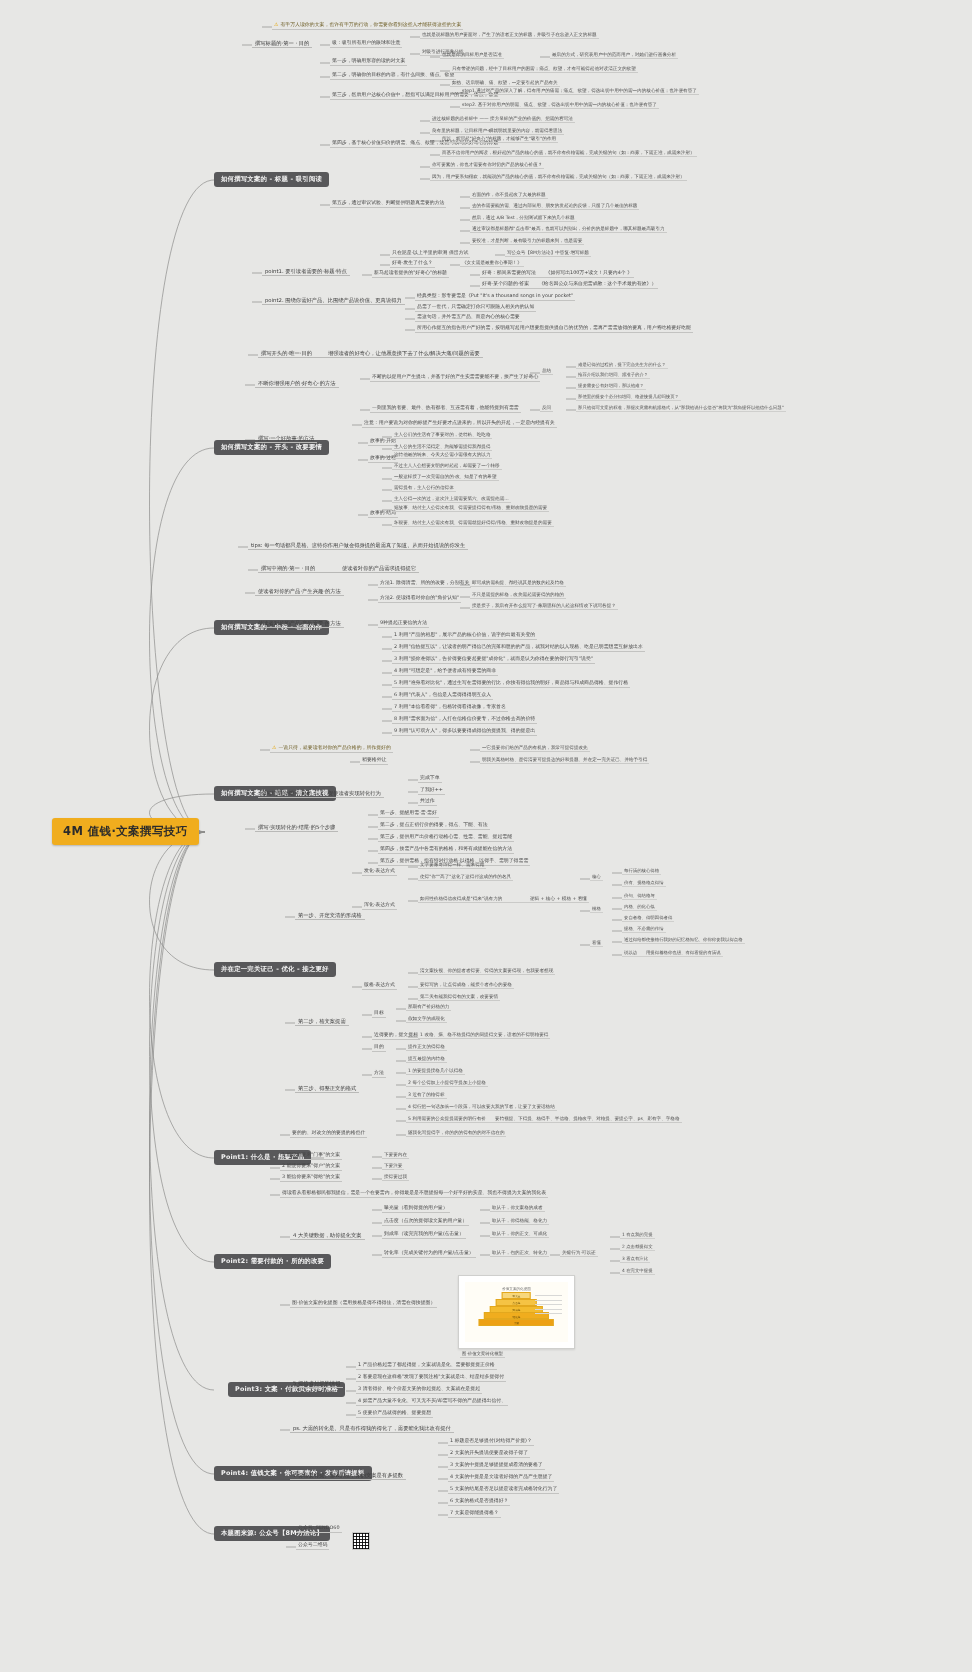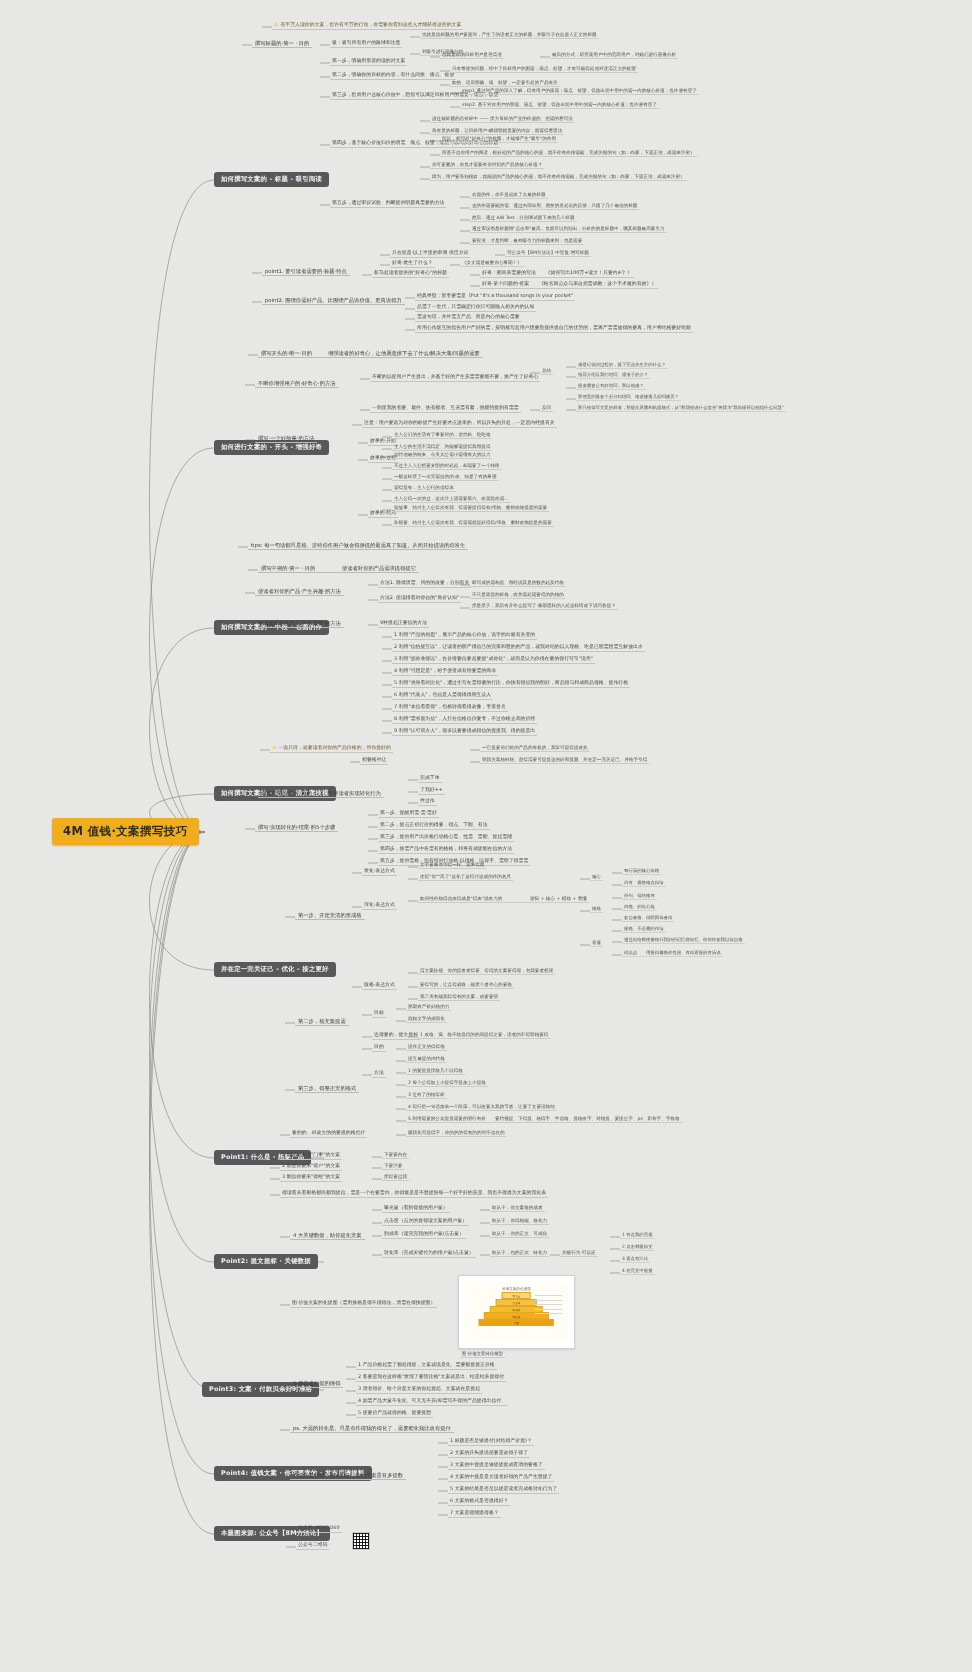--- a/index.html
+++ b/index.html
@@ -293,27 +293,27 @@
         <path d="M310,1534 H324"></path>
         <path d="M286,1530 H296"></path>
         <path d="M286,1547 H296"></path>
       </g>
   </svg>
 
   <div class="node root" id="root-node" style="left: 52px; top: 818px;">4M 值钱·文案撰写技巧</div>
 
   <div id="l2-layer">
       <div class="node l2" style="left: 214px; top: 172px;">如何撰写文案的 - 标题 - 吸引阅读</div>
-      <div class="node l2" style="left: 214px; top: 440px;">如何进行文案的 - 开头 - 增强好奇</div>
+      <div class="node l2" style="left: 214px; top: 440px;">如何撰写文案的 - 开头 - 改要要情</div>
       <div class="node l2" style="left: 214px; top: 620px;">如何撰写文案的 - 中段 - 右面的作</div>
       <div class="node l2" style="left: 214px; top: 786px;">如何撰写文案的 - 结尾 - 清文案技视</div>
       <div class="node l2" style="left: 214px; top: 962px;">并在定一完关证己 - 优化 - 接之更好</div>
       <div class="node l2" style="left: 214px; top: 1150px;">Point1: 什么是 · 想要产品</div>
-      <div class="node l2" style="left: 214px; top: 1254px;">Point2: 提文提标 · 关键数据</div>
-      <div class="node l2" style="left: 202px; top: 1382px;">Point3: 文案 · 付款贝余好时准格</div>
+      <div class="node l2" style="left: 214px; top: 1254px;">Point2: 需要付款的 · 所的的改要</div>
+      <div class="node l2" style="left: 228px; top: 1382px;">Point3: 文案 · 付款贝余好时准格</div>
       <div class="node l2" style="left: 214px; top: 1466px;">Point4: 值钱文案 · 你可要素的 · 发布后请提料</div>
       <div class="node l2" style="left: 214px; top: 1526px;">本题图来源: 公众号【8M方法论】</div>
     </div>
   <div id="leaf-layer">
       <div class="node l4 warn" style="left: 272px; top: 22px;"><span class="bang">⚠</span><span>有千万人读你的文案，也许有千万的行动，你需要你看到这些人才能获得这些的文案</span></div>
       <div class="node l3" style="left: 252px; top: 40px;">撰写标题的·第一 · 目的</div>
       <div class="node l4" style="left: 330px; top: 40px;">吸：吸引所有用户的眼球和注意</div>
       <div class="node l5" style="left: 420px; top: 32px;">也就是说标题的用户要面对，产生了的读者正文的标题，并吸引子在忘进入正文的标题</div>
       <div class="node l5" style="left: 420px; top: 49px;">对吸引进行画像分析</div>
       <div class="node l4" style="left: 330px; top: 58px;">第一步，明确用形容的读的对文案</div>

